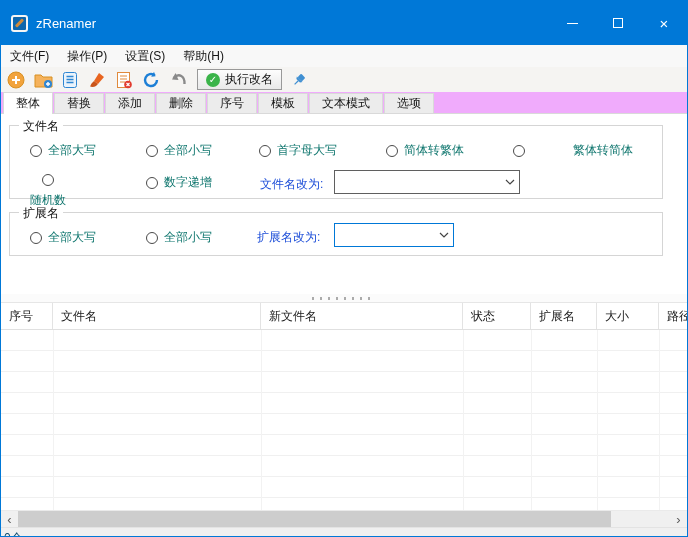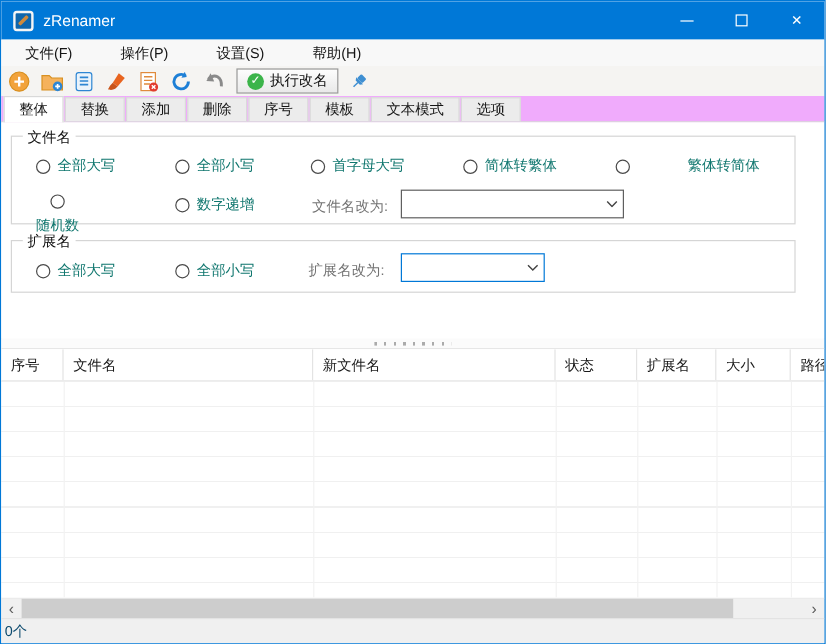--- a/index.html
+++ b/index.html
@@ -2,33 +2,33 @@
 <html><head>
 <meta charset="utf-8">
 <style>
   * { margin:0; padding:0; box-sizing:border-box; }
   body { font-family:"Liberation Sans", sans-serif; background:#999; }
   .window{
     width:688px; height:537px; position:relative; background:#fff;
     border:1px solid #0078d7; overflow:hidden;
   }
   
-  .titlebar{ height:32px; background:#0078d7; display:flex; align-items:center; }
+  .titlebar{ height:44px; background:#0078d7; display:flex; align-items:center; }
   .app-icon{ width:17px; height:17px; margin:0 8px 0 10px; border:2px solid #f5f5f5;
     border-radius:3px; display:flex; align-items:center; justify-content:center; background:#0e66ad;}
   .pencil{ width:3px; height:10px; background:#cf8a3b; transform:rotate(45deg); border-radius:1px;}
   .title{ color:#fff; font-size:13px; }
   .winbtns{ margin-left:auto; display:flex; height:32px; }
   .winbtn{ width:46px; height:32px; display:flex; align-items:center; justify-content:center; color:#fff;}
   .min-glyph{ width:11px; height:1px; background:#fff; display:block;}
   .max-glyph{ width:10px; height:10px; border:1px solid #fff; display:block;}
   .close-glyph{ font-size:15px; line-height:15px; }
   
   .menubar{ height:22px; background:#f8f8f8; display:flex; align-items:stretch; font-size:12px; color:#151515;}
-  .menu-item{ padding:0 20px; display:flex; align-items:center; cursor:default;}
+  .menu-item{ padding:0 9px; display:flex; align-items:center; cursor:default;}
   
   .toolbar{ height:25px; background:#f5f4f2; display:flex; align-items:center; gap:7px; padding-left:5px;}
   .tool-icon{ width:20px; height:20px; display:flex; align-items:center; justify-content:center;}
   .execute-btn{ display:flex; align-items:center; gap:5px; border:1px solid #999;
     background:linear-gradient(#fdfdfd,#e9e9e9); height:21px; padding:0 8px; font-size:12px; color:#111; margin-left:2px;}
   .check-circle{ width:14px; height:14px; border-radius:50%; background:#3bb44a; color:#fff;
     font-size:10px; line-height:14px; display:flex; align-items:center; justify-content:center;}
   
   .tabstrip{ height:22px; background:#f0abfc; display:flex; align-items:flex-end; padding-left:2px;
     border-bottom:1px solid #d9d9d9; position:relative;}
@@ -37,21 +37,21 @@
   .tab.active{ background:#fff; height:22px; line-height:21px; z-index:2; margin-bottom:-1px;}
   
   .tabpage{ height:180px; background:#fff; position:relative; }
   .groupbox{ position:absolute; left:8px; width:654px; border:1px solid #d5d5d5; background:#fff;}
   .groupbox .gb-title{ position:absolute; top:-8px; left:9px; background:#fff; padding:0 4px;
     font-size:12px; color:#111;}
   .gb-filename{ top:11px; height:74px; }
   .gb-ext{ top:98px; height:44px; }
   .radio-opt{ position:absolute; display:flex; align-items:center; gap:6px; font-size:12px; color:#0f766e;}
   .radio-circle{ width:12px; height:12px; border:1px solid #4a4a4a; border-radius:50%; background:#fff; flex:none;}
-  .field-label{ position:absolute; font-size:12px; color:#737373; }
+  .field-label{ position:absolute; font-size:12px; color:#1d4ed8; }
   .combo{ position:absolute; height:24px; background:#fff; display:flex; align-items:center; }
   .combo-dark{ border:1px solid #5f5f5f; }
   .combo-blue{ border:1px solid #0078d7; }
   .combo .value{ flex:1; font-size:12px; padding-left:5px; }
   .combo .chev{ width:18px; display:flex; align-items:center; justify-content:center; }
   
   .splitter{ height:9px; background:#fbfbfb; display:flex; align-items:center; justify-content:center;
     border-bottom:1px solid #e6e6e6;}
   .splitter-dots{ width:64px; height:3px;
     background-image:repeating-linear-gradient(to right,#ababab 0 2px,transparent 2px 8px);}

